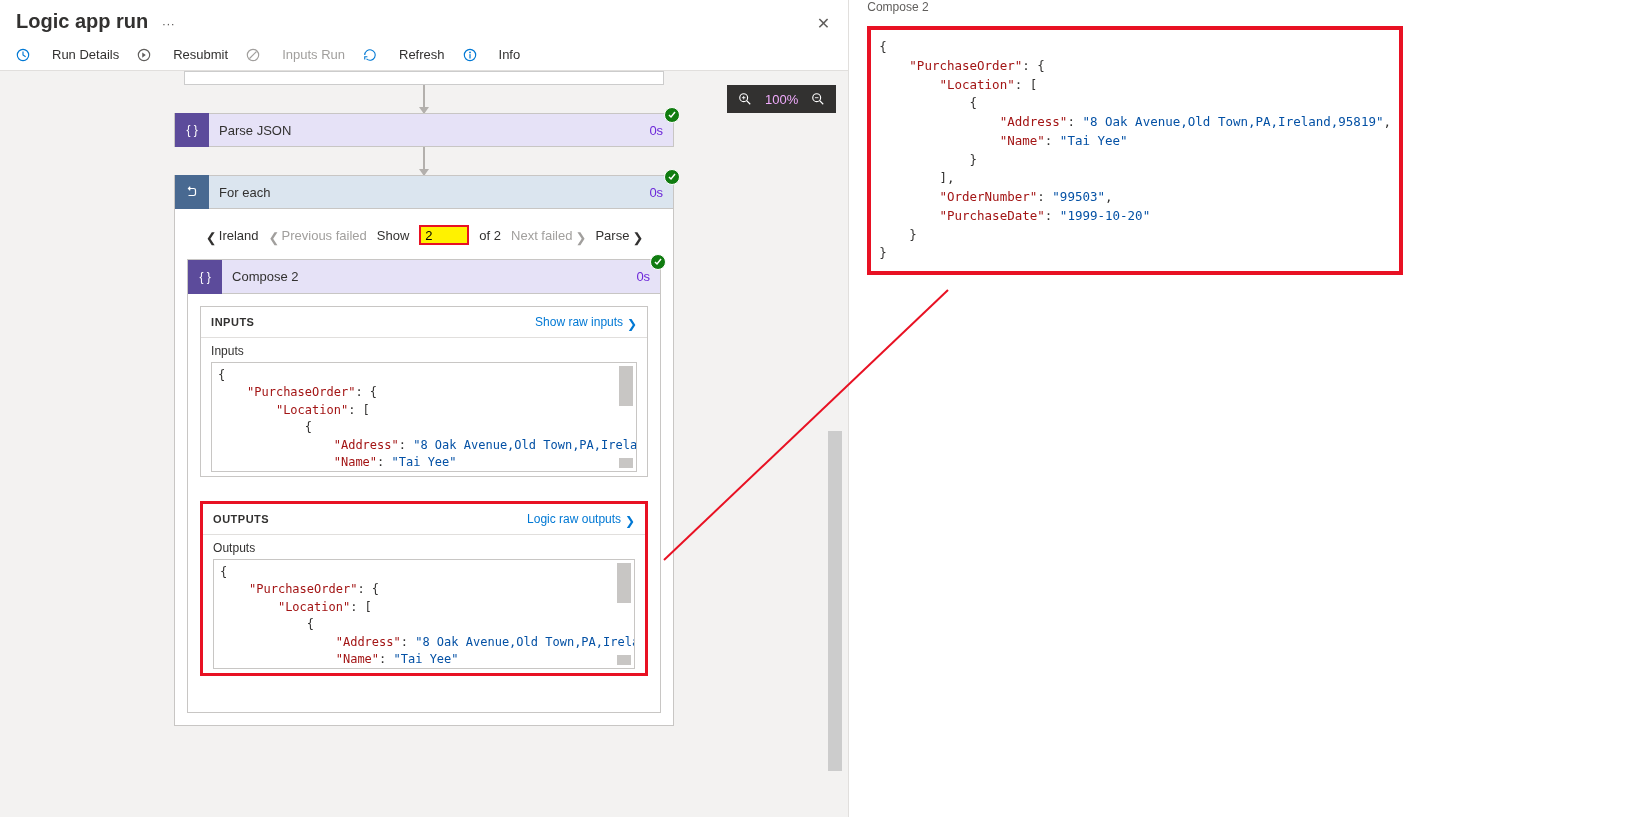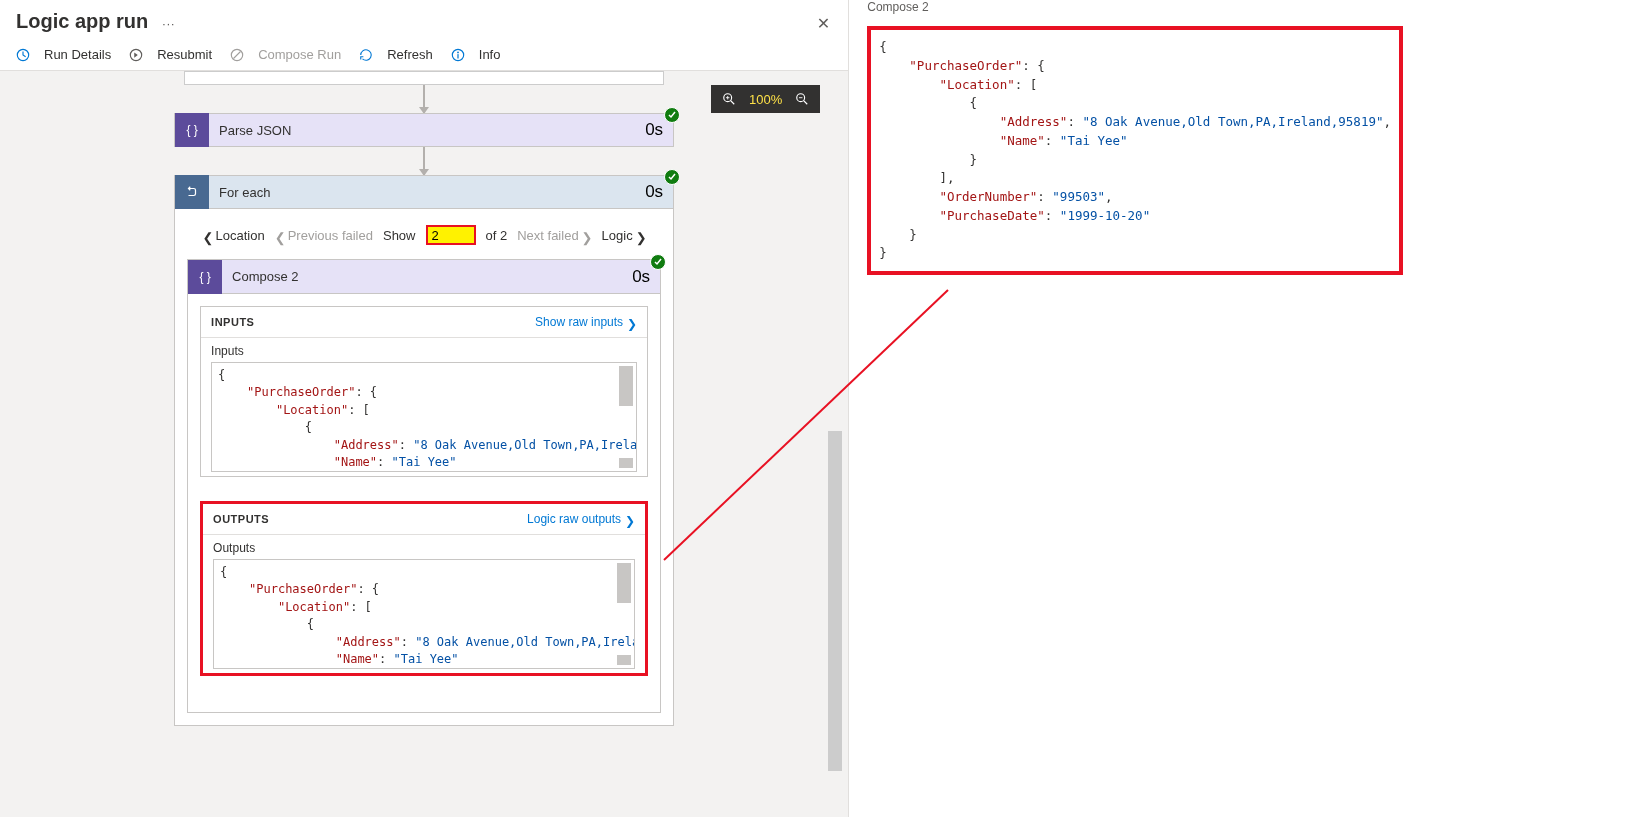--- a/index.html
+++ b/index.html
@@ -7,41 +7,41 @@
   .app { display: flex; height: 817px; width: 1421px; }
 
   
   .left { width: 910px; border-right: 1px solid #e1dfdd; display: flex; flex-direction: column; }
   .left-header { padding: 10px 16px 6px 16px; position: relative; }
   .left-header h1 { font-size: 20px; font-weight: 600; display: inline-block; margin-right: 10px; }
   .ellipsis { color: #605e5c; cursor: pointer; }
   .close-x { position: absolute; right: 18px; top: 14px; font-size: 16px; cursor: pointer; color: #605e5c; }
   .run-id { color: #605e5c; font-size: 12px; padding: 0 16px 6px 16px; }
   .toolbar { display: flex; gap: 18px; padding: 8px 16px; border-bottom: 1px solid #e1dfdd; }
-  .tbtn { display: inline-flex; align-items: center; gap: 14px; font-size: 13px; cursor: pointer; color: #323130; }
+  .tbtn { display: inline-flex; align-items: center; gap: 22px; font-size: 13px; cursor: pointer; color: #323130; }
   .tbtn.disabled { color: #a19f9d; cursor: default; }
   .ticon { width: 14px; height: 14px; display: inline-block; }
   .ticon svg { width: 14px; height: 14px; }
 
   .canvas { position: relative; flex: 1; background: #f3f2f1; overflow: hidden; }
-  .zoombar { position: absolute; top: 14px; right: 28px; background: #323130; color: #fde047; display: flex; align-items: center; padding: 4px 8px; font-size: 13px; z-index: 5; }
+  .zoombar { position: absolute; top: 14px; right: 12px; background: #323130; color: #f0abfc; display: flex; align-items: center; padding: 4px 8px; font-size: 13px; z-index: 5; }
   .zoombar .zicon { width: 20px; height: 20px; display: flex; align-items: center; justify-content: center; cursor: pointer; }
   .zoombar .zlabel { padding: 0 10px; }
 
   .flow { position: absolute; left: 50%; transform: translateX(-50%); top: 0; width: 500px; }
   .card-top { background: #fff; border: 1px solid #ccc; height: 14px; width: 480px; margin: 0 auto; }
   .arrow { width: 2px; height: 28px; background: #b3b0ad; margin: 0 auto; position: relative; }
   .arrow:after { content: ""; position: absolute; bottom: -1px; left: -4px; border-left: 5px solid transparent; border-right: 5px solid transparent; border-top: 7px solid #b3b0ad; }
 
   .step { width: 500px; position: relative; }
   .step-header { display: flex; align-items: center; background: #e6e2f7; border: 1px solid #c8c6c4; height: 34px; }
   .step-icon { width: 34px; height: 34px; background: #5c4b9b; color: #fff; display: flex; align-items: center; justify-content: center; font-size: 12px; }
   .step-icon.loop { background: #486991; }
   .step-title { flex: 1; padding: 0 10px; font-size: 13px; }
-  .step-time { padding: 0 10px; color: #000000; font-size: 17px; }
+  .step-time { padding: 0 10px; color: #6d28d9; font-size: 13px; }
   .check { position: absolute; right: -6px; top: -6px; width: 16px; height: 16px; background: #107c10; border-radius: 50%; border: 1px solid #fff; display: flex; align-items: center; justify-content: center; }
   .check svg { width: 10px; height: 10px; }
 
   .loop-body { border: 1px solid #c8c6c4; border-top: none; background: #fff; padding: 12px; }
   .pager { display: flex; align-items: center; justify-content: center; gap: 10px; font-size: 13px; padding: 4px 0 14px 0; }
   .pager .plink { cursor: pointer; display: inline-flex; align-items: center; gap: 3px; }
   .pager .pdisabled { color: #a19f9d; }
   .pager input.pagebox { width: 50px; height: 20px; border: 2px solid #e81123; background: #fff200; text-align: left; padding-left: 4px; font-size: 13px; }
 
   .compose { border: 1px solid #c8c6c4; margin: 0; position: relative; }
@@ -102,21 +102,21 @@
               <circle cx="8" cy="8" r="6.5" fill="none" stroke="#605e5c" stroke-width="1.3"></circle>
               <path d="M6 5l4 3-4 3z" fill="#605e5c"></path>
             </svg></span>
         <span>Resubmit</span>
       </span>
       <span class="tbtn disabled">
         <span class="ticon"><svg viewBox="0 0 16 16">
               <circle cx="8" cy="8" r="6.5" fill="none" stroke="#a19f9d" stroke-width="1.3"></circle>
               <line x1="4" y1="12" x2="12" y2="4" stroke="#a19f9d" stroke-width="1.3"></line>
             </svg></span>
-        <span>Compose Run</span>
+        <span>Inputs Run</span>
       </span>
       <span class="tbtn">
         <span class="ticon"><svg viewBox="0 0 16 16">
               <path d="M2 8a6 6 0 1 1 2 4.5" fill="none" stroke="#0078d4" stroke-width="1.3"></path>
               <path d="M2 13v-3h3" fill="none" stroke="#0078d4" stroke-width="1.3"></path>
             </svg></span>
         <span>Refresh</span>
       </span>
       <span class="tbtn">
         <span class="ticon"><svg viewBox="0 0 16 16">
@@ -181,35 +181,35 @@
           <div class="check">
               <svg viewBox="0 0 10 10">
                 <path d="M2 5l2 2 4-5" stroke="#fff" stroke-width="1.5" fill="none"></path>
               </svg>
             </div>
 
           <div class="loop-body">
             <div class="pager">
               <span class="plink">
                   <span class="chev">❮</span> 
-                  <span>Location</span>
+                  <span>Ireland</span>
                 </span>
               <span class="plink pdisabled">
                   <span class="chev">❮</span> 
                   <span>Previous failed</span>
                 </span>
               <span>Show</span>
               <input class="pagebox" value="2" style="">
               <span>of 2</span>
               <span class="plink pdisabled">
                   <span>Next failed</span> 
                   <span class="chev">❯</span>
                 </span>
               <span class="plink">
-                  <span>Logic</span> 
+                  <span>Parse</span> 
                   <span class="chev">❯</span>
                 </span>
             </div>
 
             <div class="compose">
               <div class="check">
                   <svg viewBox="0 0 10 10">
                     <path d="M2 5l2 2 4-5" stroke="#fff" stroke-width="1.5" fill="none"></path>
                   </svg>
                 </div>

